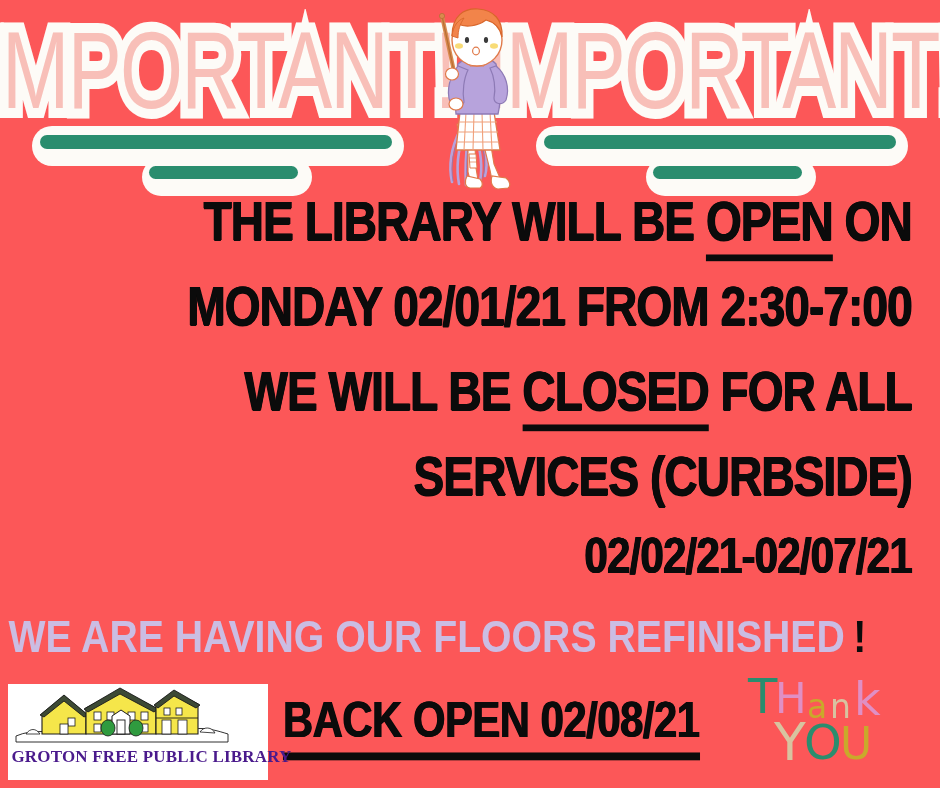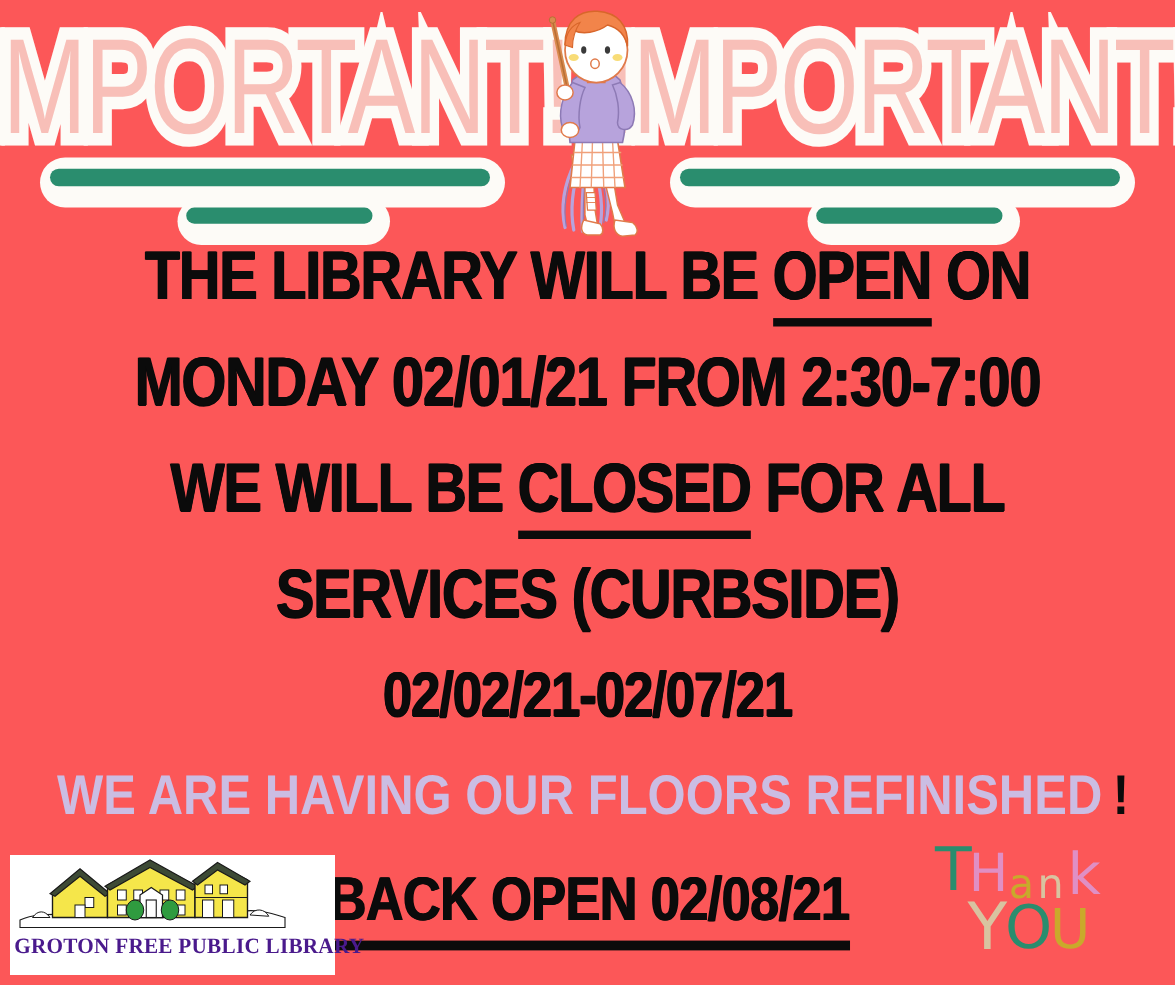--- a/index.html
+++ b/index.html
@@ -97,21 +97,21 @@
     width: 120px;
     height: 196px;
   }
 
   
   .message {
     position: absolute;
     left: 0;
     top: 192px;
     width: 940px;
-    text-align: center;
+    text-align: right;
   }
   .msg-line {
     display: block;
     color: #0b0b0b;
     font-family: "Liberation Sans", sans-serif;
     font-weight: bold;
     font-size: 49px;
     line-height: 1.00;
     letter-spacing: -1px;
     white-space: nowrap;
@@ -129,41 +129,40 @@
     border-bottom: 6px solid #0b0b0b;
     padding-bottom: 3px;
   }
 
   
   .refinish {
     position: absolute;
     left: 0;
     top: 612px;
     width: 940px;
-    text-align: center;
   }
   .refinish .txt {
     color: #cbbde3;
     font-family: "Liberation Sans", sans-serif;
     font-weight: bold;
     font-size: 40px;
     letter-spacing: 0px;
     white-space: nowrap;
     transform: scaleX(0.98) scaleY(1.12);
     display: inline-block;
     transform-origin: center top;
   }
   .refinish .bang {
     color: #0b0b0b;
   }
 
   
   .backopen {
     position: absolute;
-    left: 236px;
+    left: 256px;
     top: 692px;
     width: 470px;
     text-align: center;
   }
   .backopen .txt {
     display: inline-block;
     color: #0b0b0b;
     font-family: "Liberation Sans", sans-serif;
     font-weight: bold;
     font-size: 44px;

